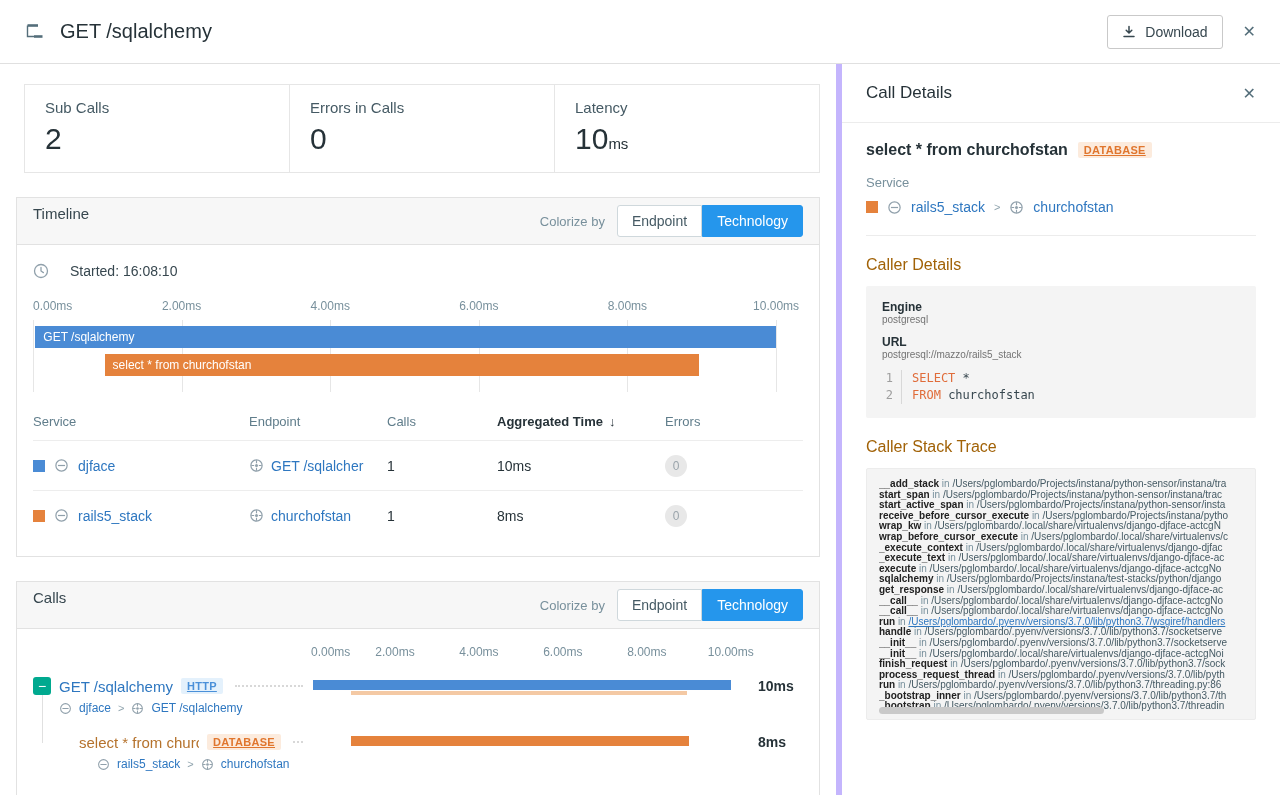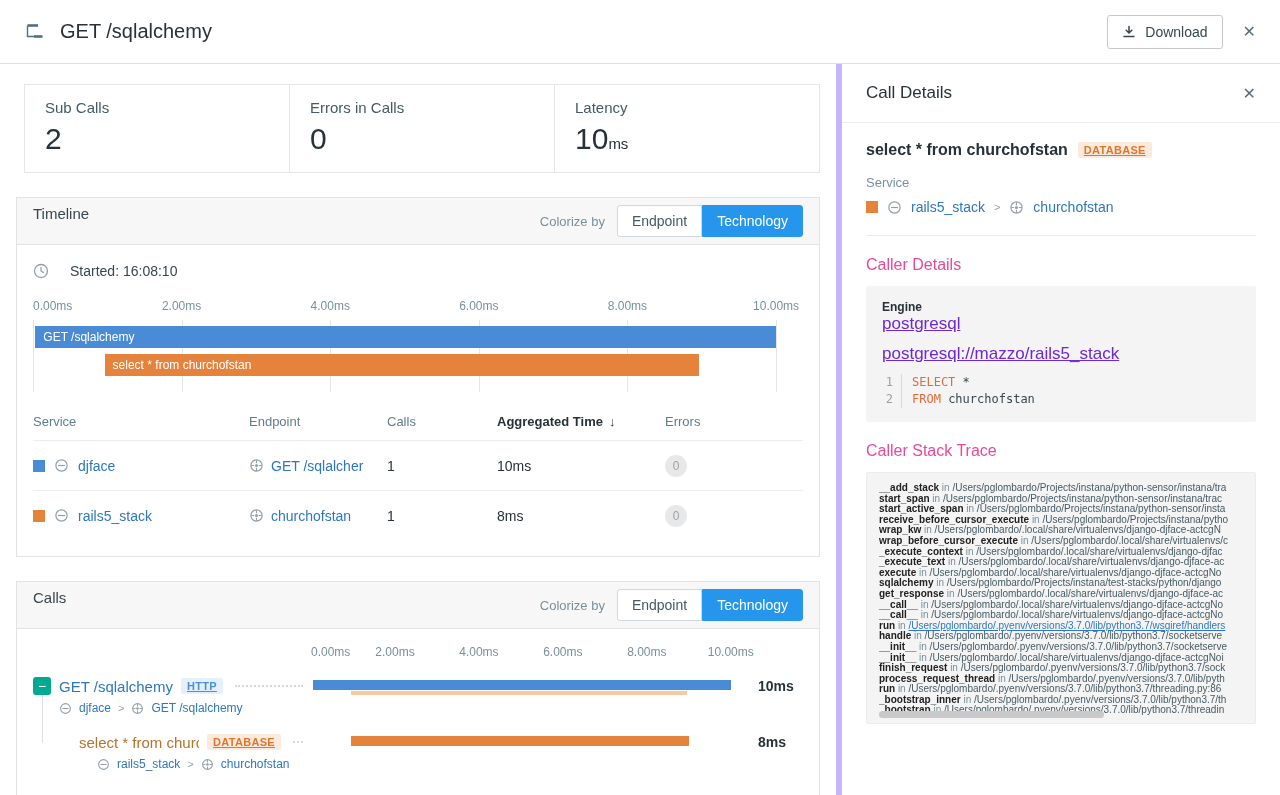--- a/index.html
+++ b/index.html
@@ -104,24 +104,24 @@
   
   .details-header { display:flex; align-items:center; justify-content:space-between;
                     padding:19px 24px; border-bottom:1px solid #ececec; }
   .details-title { font-size:17px; color:#263238; }
   .details-body { padding:18px 24px; overflow:hidden; }
   .call-name-row { display:flex; align-items:center; gap:10px; margin-bottom:16px; }
   .call-name { font-size:16px; font-weight:bold; color:#263238; }
   .label-sm { font-size:13px; color:#78909c; margin-bottom:9px; }
   .service-row { display:flex; align-items:center; gap:9px; font-size:14px;
                  padding-bottom:20px; border-bottom:1px solid #ececec; }
-  .section-title { font-size:16px; color:#ec4899; margin:20px 0 12px; }
+  .section-title { font-size:16px; color:#a16207; margin:20px 0 12px; }
   .kv-box { background:#f4f4f4; padding:14px 16px; border-radius:2px; }
   .kv-label { font-size:12px; font-weight:bold; color:#263238; }
-  .kv-value { font-size:17px; color:#6d28d9; margin-bottom:10px;text-decoration:underline; }
+  .kv-value { font-size:10px; color:#737373; margin-bottom:10px; }
   .sql-block { margin-top:2px; }
   .sql-line { display:flex; font-family:"DejaVu Sans Mono", monospace; font-size:12px;
               line-height:17px; color:#37474f; }
   .sql-ln { width:20px; text-align:right; color:#9e9e9e; padding-right:8px;
             border-right:1px solid #d8d8d8; margin-right:10px; flex:none; }
   .sql-kw { color:#e06c3a; }
   .stack-box { background:#f4f4f4; padding:10px 12px 16px; height:252px; overflow:hidden;
                position:relative; border-radius:2px; border:1px solid #ececec; }
   .stack-line { white-space:nowrap; overflow:hidden; font-size:10px; line-height:10.6px; color:#455a64; }
   .stack-fn { font-weight:bold; color:#212121; }
@@ -391,20 +391,21 @@
         <svg class="icon-svg icon-gray" width="15" height="15" viewBox="0 0 16 16">
             <use href="#i-endpoint"></use>
           </svg>
         <span class="link">churchofstan</span>
       </div>
 
       <div class="section-title">Caller Details</div>
       <div class="kv-box">
         <div class="kv-label">Engine</div>
         <div class="kv-value">postgresql</div>
+        <div class="kv-label">URL</div>
         <div class="kv-value">postgresql://mazzo/rails5_stack</div>
         <div class="sql-block">
           <div class="sql-line">
             <span class="sql-ln">1</span>
             <span><span class="sql-kw">SELECT</span><span> *</span></span>
           </div>
           <div class="sql-line">
             <span class="sql-ln">2</span>
             <span><span class="sql-kw">FROM</span><span> churchofstan</span></span>
           </div>

